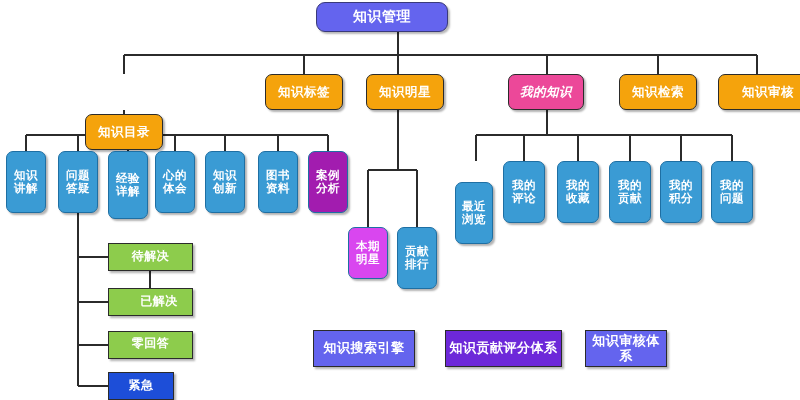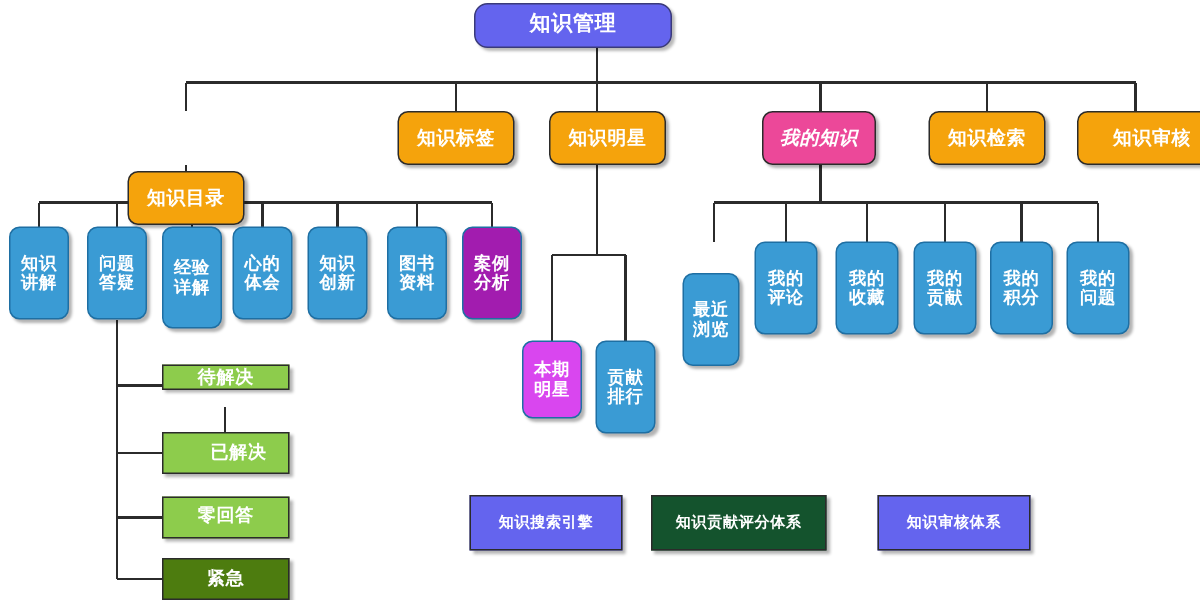--- a/index.html
+++ b/index.html
@@ -63,21 +63,21 @@
     background: #8dcc4c;
     border-radius: 0px;
     font-size: 12px;
     color: #ffffff;
     border-color: #2b2b2b;
     box-shadow: 2px 2px 2px rgba(0,0,0,0.30);
   }
   .node.system {
     background: #6464ee;
     border-radius: 0px;
-    font-size: 10px;
+    font-size: 13px;
     color: #ffffff;
     border-color: #2b2b2b;
     box-shadow: 2px 2px 2px rgba(0,0,0,0.30);
   }
 </style>
 </head>
 <body>
 
 <div id="canvas">
   <svg id="edges" viewBox="0 0 800 400" width="800" height="400">
@@ -132,37 +132,37 @@
       <div class="node leaf" style="left: 108px; top: 151px; width: 40px; height: 68px; background: rgb(58, 155, 212);"><span>经验
 详解</span></div>
       <div class="node leaf" style="left: 155px; top: 151px; width: 40px; height: 62px; background: rgb(58, 155, 212);"><span>心的
 体会</span></div>
       <div class="node leaf" style="left: 205px; top: 151px; width: 40px; height: 62px; background: rgb(58, 155, 212);"><span>知识
 创新</span></div>
       <div class="node leaf" style="left: 258px; top: 151px; width: 40px; height: 62px; background: rgb(58, 155, 212); justify-content: center;"><span>图书
 资料</span></div>
       <div class="node leaf" style="left: 308px; top: 151px; width: 40px; height: 62px; background: #a21caf;"><span>案例
 分析</span></div>
-      <div class="node status" style="left: 108px; top: 243px; width: 85px; height: 17px; background: rgb(141, 204, 76);"><span>待解决</span></div>
+      <div class="node status" style="left: 108px; top: 243px; width: 85px; height: 28px; background: rgb(141, 204, 76);"><span>待解决</span></div>
       <div class="node status" style="left: 108px; top: 288px; width: 85px; height: 28px; background: rgb(141, 204, 76); padding-left: 17px;"><span>已解决</span></div>
       <div class="node status" style="left: 108px; top: 331px; width: 85px; height: 28px; background: rgb(141, 204, 76); font-family: Liberation Mono, monospace;"><span>零回答</span></div>
-      <div class="node status" style="left: 108px; top: 372px; width: 85px; height: 28px; background: #4d7c0f;"><span>紧急</span></div>
+      <div class="node status" style="left: 108px; top: 372px; width: 66px; height: 28px; background: #1d4ed8;"><span>紧急</span></div>
       <div class="node leaf" style="left: 348px; top: 227px; width: 40px; height: 52px; background: #d946ef;"><span>本期
 明星</span></div>
       <div class="node leaf" style="left: 397px; top: 227px; width: 40px; height: 62px; background: rgb(58, 155, 212);"><span>贡献
 排行</span></div>
       <div class="node leaf" style="left: 455px; top: 161px; width: 38px; height: 62px; background: rgb(58, 155, 212); margin-top: 21px;"><span>最近
 浏览</span></div>
       <div class="node leaf" style="left: 503px; top: 161px; width: 42px; height: 62px; background: rgb(58, 155, 212);"><span>我的
 评论</span></div>
       <div class="node leaf" style="left: 557px; top: 161px; width: 42px; height: 62px; background: rgb(58, 155, 212);"><span>我的
 收藏</span></div>
       <div class="node leaf" style="left: 609px; top: 161px; width: 42px; height: 62px; background: rgb(58, 155, 212);"><span>我的
 贡献</span></div>
       <div class="node leaf" style="left: 660px; top: 161px; width: 42px; height: 62px; background: rgb(58, 155, 212);"><span>我的
 积分</span></div>
       <div class="node leaf" style="left: 711px; top: 161px; width: 42px; height: 62px; background: rgb(58, 155, 212);"><span>我的
 问题</span></div>
       <div class="node system" style="left: 313px; top: 330px; width: 102px; height: 37px; background: rgb(100, 100, 238);"><span>知识搜索引擎</span></div>
-      <div class="node system" style="left: 434px; top: 330px; width: 117px; height: 37px; background: #14532d;"><span>知识贡献评分体系</span></div>
-      <div class="node system" style="left: 585px; top: 330px; width: 102px; height: 37px; background: rgb(100, 100, 238);"><span>知识审核体系</span></div>
+      <div class="node system" style="left: 445px; top: 330px; width: 117px; height: 37px; background: #6d28d9;"><span>知识贡献评分体系</span></div>
+      <div class="node system" style="left: 585px; top: 330px; width: 82px; height: 37px; background: rgb(100, 100, 238);"><span>知识审核体系</span></div>
     </div>
 </div>
 
 </body></html>

